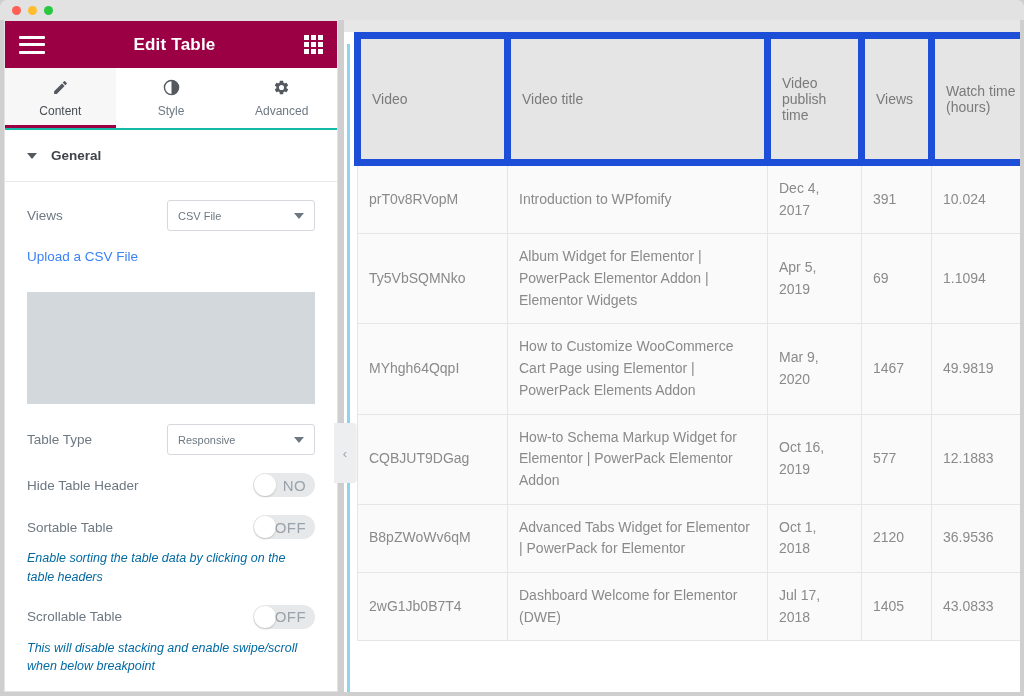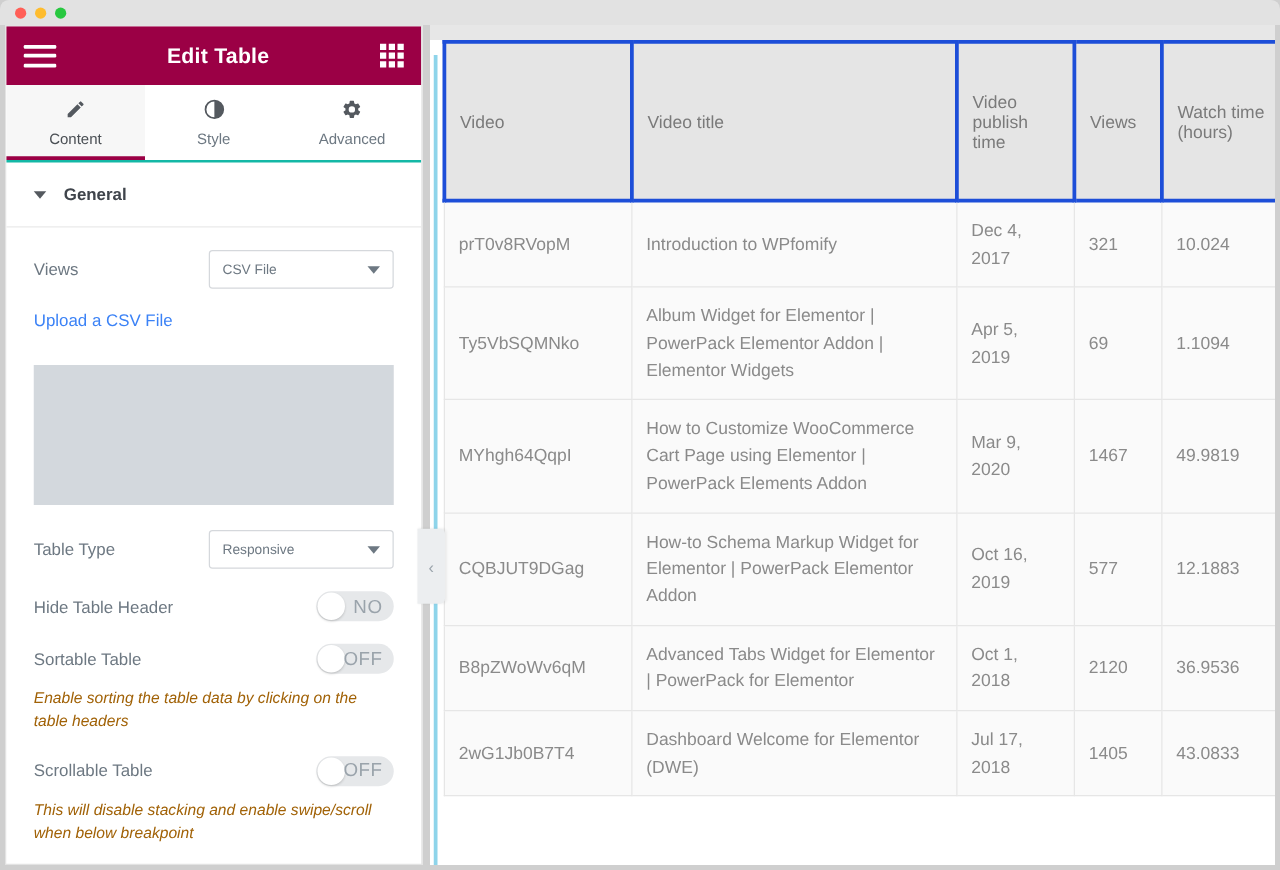--- a/index.html
+++ b/index.html
@@ -87,21 +87,21 @@
   .upload-label { font-size: 13.5px; color: #3b82f6; margin: 2px 0 28px 0; }
   .dropzone { height: 112px; background: #d3d8dd; margin-bottom: 20px; cursor: pointer; }
 
   .toggle { width: 62px; height: 24px; border-radius: 12px; background: #e6e8ea;
     display: flex; align-items: center; cursor: pointer; position: relative; }
   .toggle .knob { width: 22px; height: 22px; border-radius: 50%; background: #fff;
     margin-left: 1px; box-shadow: 0 1px 2px rgba(0,0,0,.18); }
   .toggle .tl { position: absolute; right: 9px; font-size: 15px; color: #9aa3ab;
     letter-spacing: .4px; }
 
-  .hint { font-size: 12.5px; font-style: italic; color: #a16207; line-height: 1.5;
+  .hint { font-size: 12.5px; font-style: italic; color: #0369a1; line-height: 1.5;
     margin: -8px 0 18px 0; }
 
   
   .collapse {
     position: absolute; left: 334px; top: 423px; width: 22px; height: 60px;
     background: #eceef0; border-radius: 0 4px 4px 0;
     display: flex; align-items: center; justify-content: center;
     color: #9aa3ab; font-size: 13px; cursor: pointer; z-index: 5;
     box-shadow: 1px 0 2px rgba(0,0,0,.06);
   }
@@ -112,21 +112,21 @@
     background: #fff; overflow: hidden;
   }
   .preview-topbar { height: 12px; background: #e7e7e7; }
   .canvas { position: relative; height: 660px; padding-left: 4px; background:#fff; }
   .accent-line { position: absolute; left: 3px; top: 12px; bottom: 0; width: 3px;
     background: #8ed4ea; }
 
   table { border-collapse: collapse; width: 676px; table-layout: fixed;
     margin-left: 6px; }
   thead th {
-    background: #e5e5e5; border: 3px solid #1d4ed8;
+    background: #e5e5e5; border: 7px solid #1d4ed8;
     font-weight: normal; font-size: 14px; color: #7a7a7a;
     text-align: left; vertical-align: middle; padding: 12px 11px; height: 127px;
   }
   tbody td {
     border: 1px solid #e6e6e6; background: #fafafa;
     font-size: 14px; color: #8a8a8a; padding: 12px 11px;
     vertical-align: middle; line-height: 1.55;
   }
   col.c0 { width: 150px; }
   col.c1 { width: 260px; }
@@ -277,21 +277,21 @@
             <th>Video publish time</th>
             <th>Views</th>
             <th>Watch time (hours)</th>
           </tr>
         </thead>
         <tbody>
           <tr>
             <td>prT0v8RVopM</td>
             <td>Introduction to WPfomify</td>
             <td>Dec 4, 2017</td>
-            <td>321</td>
+            <td>391</td>
             <td>10.024</td>
           </tr>
           <tr>
             <td>Ty5VbSQMNko</td>
             <td>Album Widget for Elementor | PowerPack Elementor Addon | Elementor Widgets</td>
             <td>Apr 5, 2019</td>
             <td>69</td>
             <td>1.1094</td>
           </tr>
           <tr>

